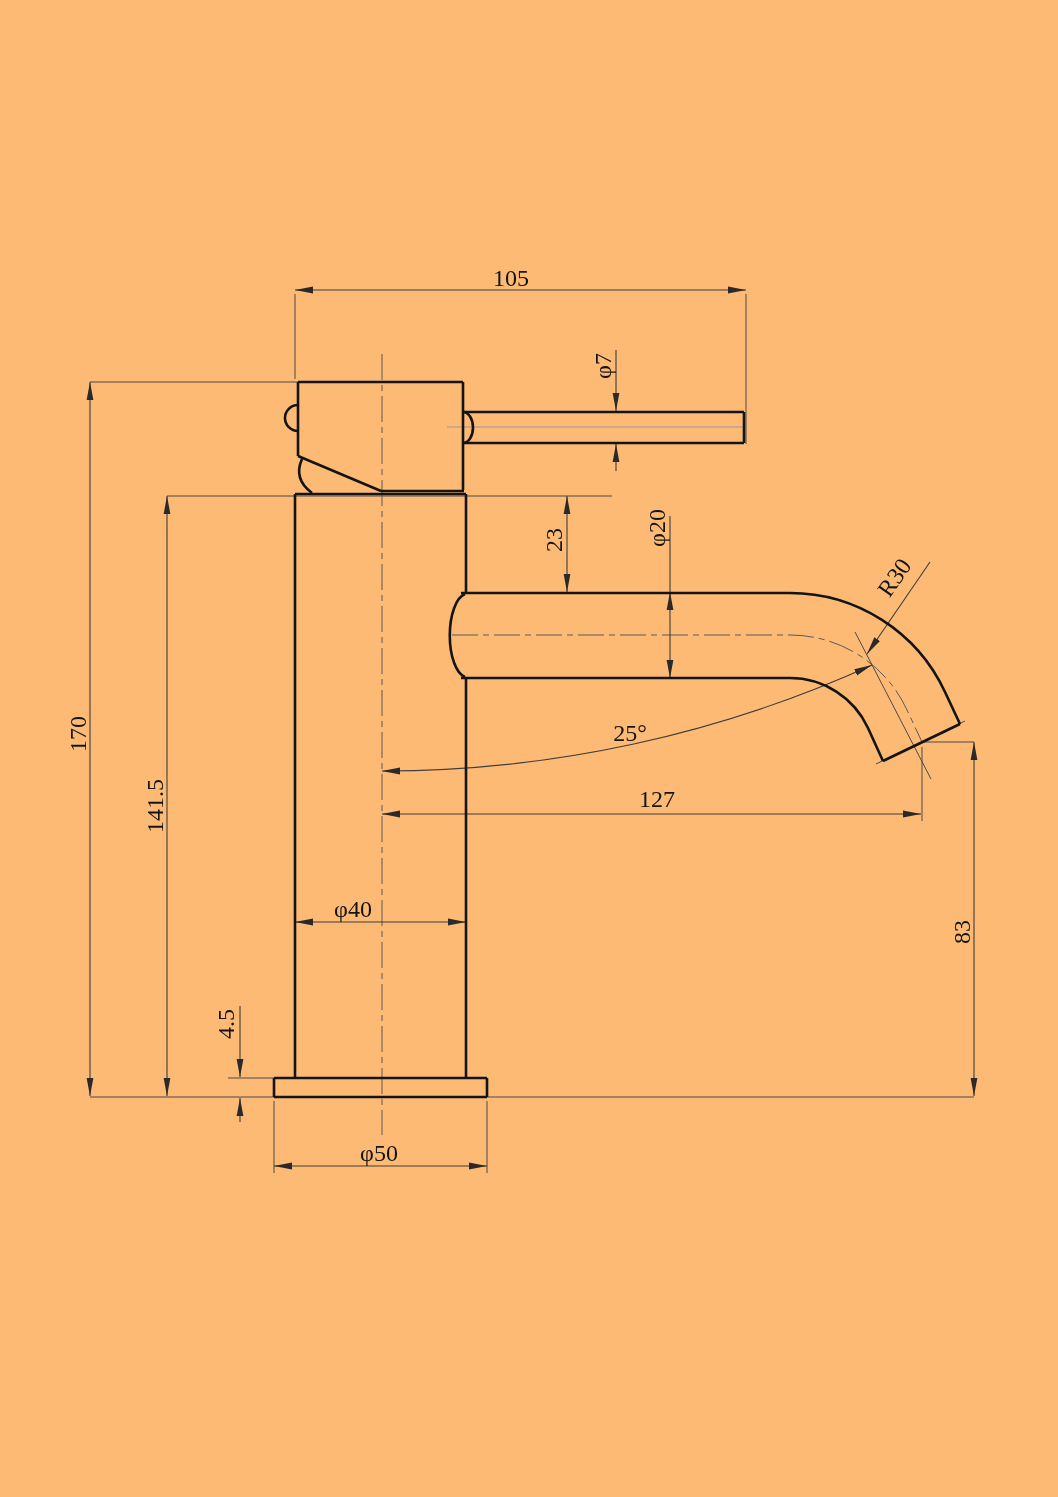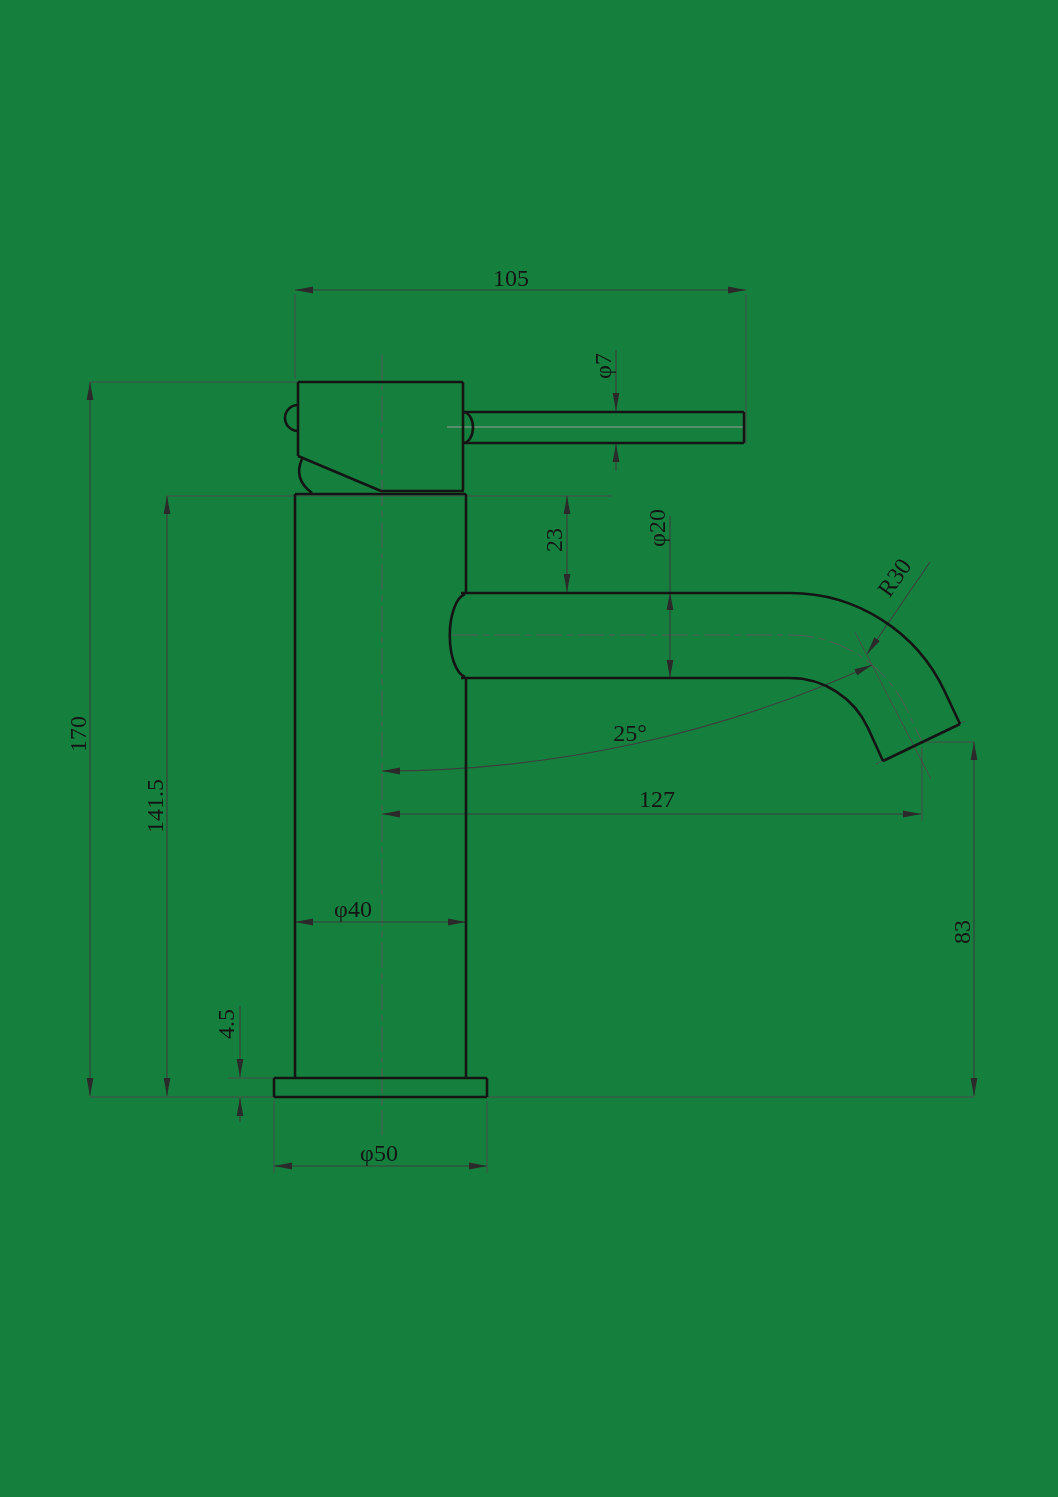--- a/index.html
+++ b/index.html
@@ -1,17 +1,17 @@
 <!DOCTYPE html>
 <html><head>
 <meta charset="utf-8">
 <style>
   html,body{margin:0;padding:0;background:#e9e9e9;}
   .page{
-    position:relative;width:1058px;height:1497px;background:#15803d;
+    position:relative;width:1058px;height:1497px;background:#fdba74;
     margin:0 auto;font-family:"Liberation Serif", serif;overflow:hidden;
   }
   svg{position:absolute;left:0;top:0;}
   .outline{stroke:#141414;stroke-width:2.6;fill:none;stroke-linecap:butt;stroke-linejoin:miter;}
   .thin{stroke:#3d3d3d;stroke-width:1.1;fill:none;}
   .ext{stroke:#4a4a4a;stroke-width:1;fill:none;}
   .cline{stroke:#5a5a5a;stroke-width:1;fill:none;stroke-dasharray:26 5 6 5;}
   .lever-cl{stroke:#999;stroke-width:1;fill:none;}
   .dim-text{font-family:"Liberation Serif", serif;font-size:24px;fill:#141414;}
 </style>

